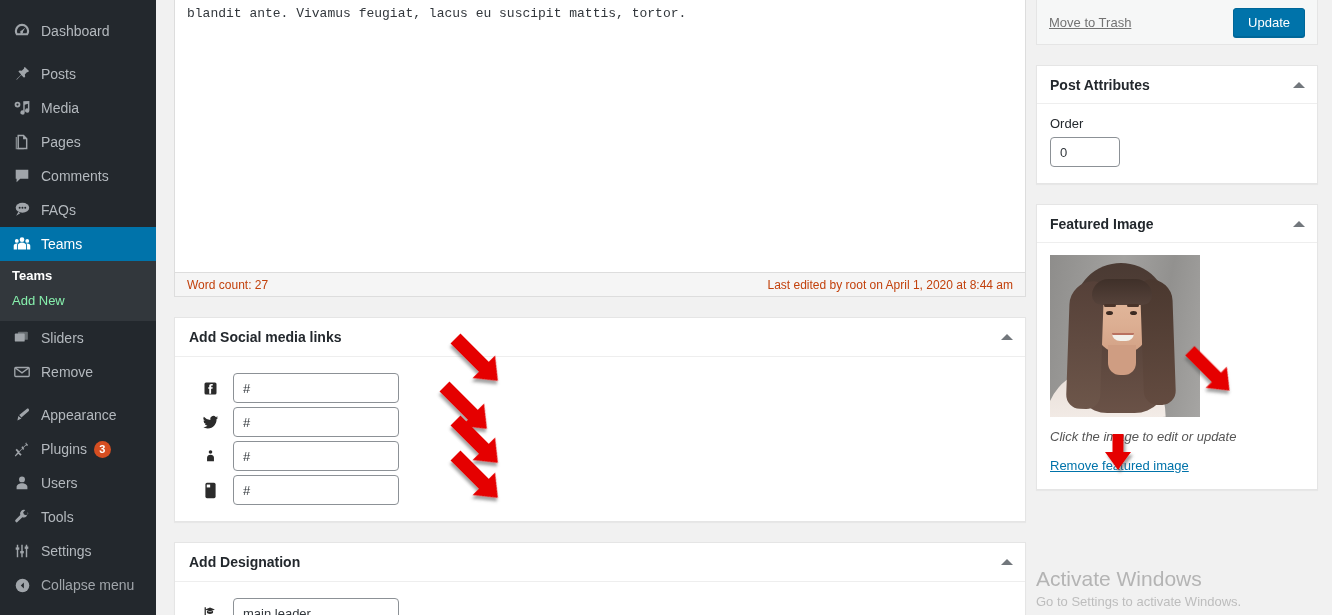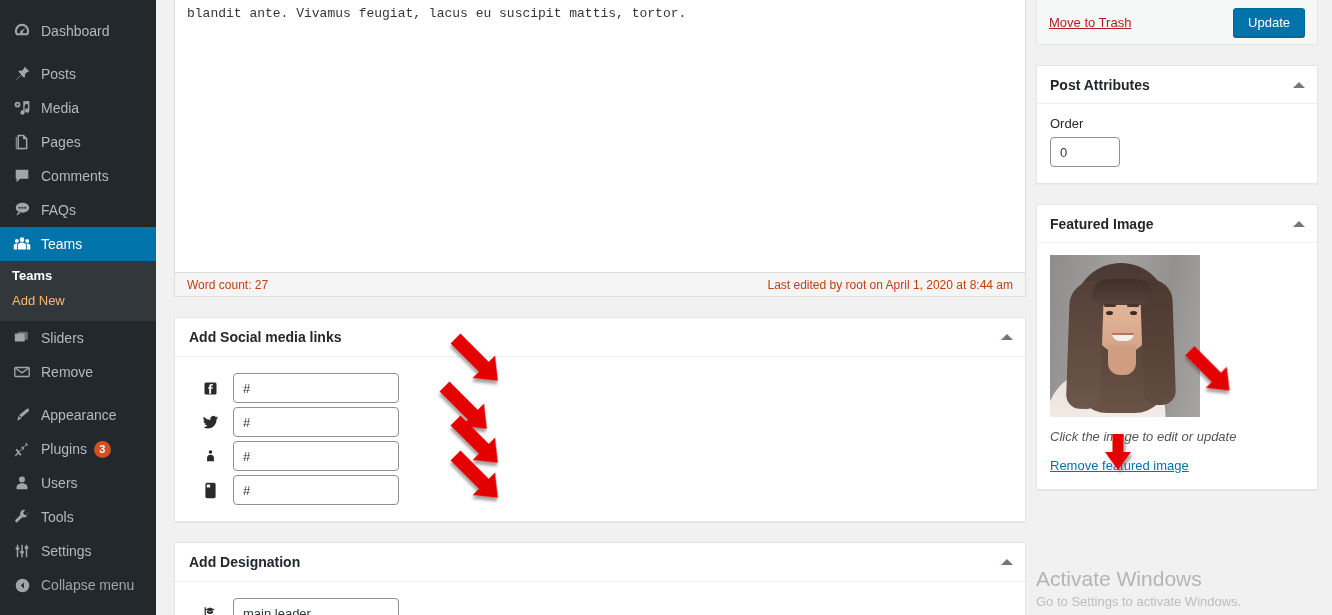--- a/index.html
+++ b/index.html
@@ -39,21 +39,21 @@
     border-top:8px solid transparent; border-bottom:8px solid transparent;
     border-right:8px solid #f1f1f1;
   }
   .badge-count {
     display:inline-block; margin-left:7px; background:#d54e21; color:#fff;
     border-radius:10px; font-size:11px; line-height:17px; min-width:17px;
     height:17px; padding:0 5px; text-align:center; font-weight:600;
   }
   .submenu { background:#32373c; padding:2px 0 8px 0; }
   .submenu-item {
-    padding:5px 0 5px 12px; font-size:13px; color:#fdba74; cursor:pointer;
+    padding:5px 0 5px 12px; font-size:13px; color:#86efac; cursor:pointer;
   }
   .submenu-item.current { color:#fff; font-weight:700; }
   .collapse-item { color:#a0a5aa; }
 
   
   #main {
     position:absolute; left:164px; top:0; right:0; height:615px;
     overflow:hidden;
   }
   #post-body {
@@ -111,21 +111,21 @@
   #postbox-container-1 {
     position:absolute; right:14px; top:0; width:282px;
   }
   .submitbox {
     background:#f6f7f7; border:1px solid #e5e5e5;
     border-top:none;
     height:45px; display:flex; align-items:center;
     justify-content:space-between; padding:0 12px 0 12px;
   }
   .trash-link {
-    color:#b91c1c; text-decoration:underline; font-size:13px; cursor:pointer;
+    color:#737373; text-decoration:underline; font-size:13px; cursor:pointer;
   }
   .btn-primary {
     background:#0073aa; border:1px solid #006799; border-radius:3px;
     color:#fff; font-size:13px; padding:6px 14px; cursor:pointer;
     font-family:"Liberation Sans", sans-serif;
     box-shadow:0 1px 0 #006799;
   }
   .side-box {
     background:#fff; border:1px solid #e5e5e5;
     box-shadow:0 1px 1px rgba(0,0,0,.04);

